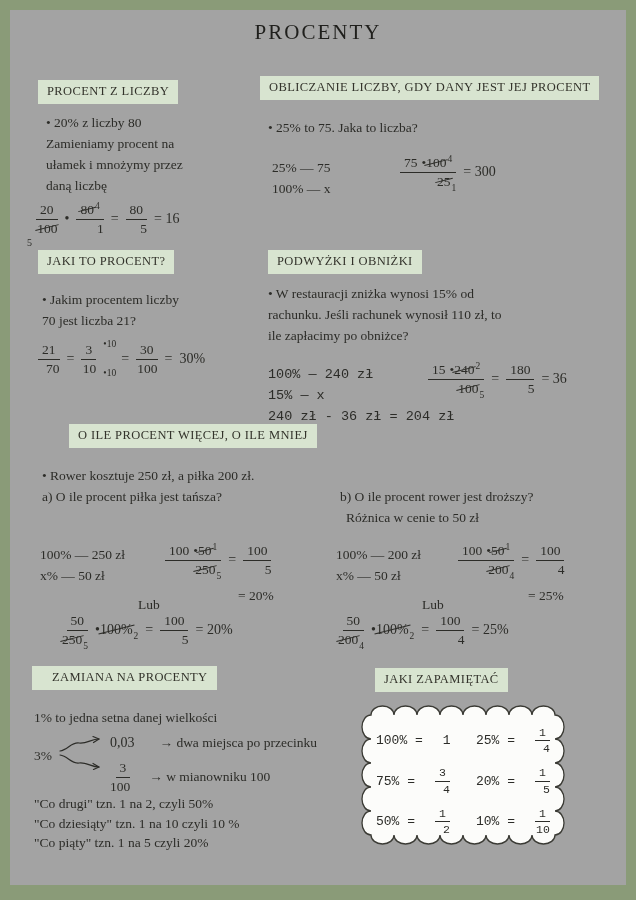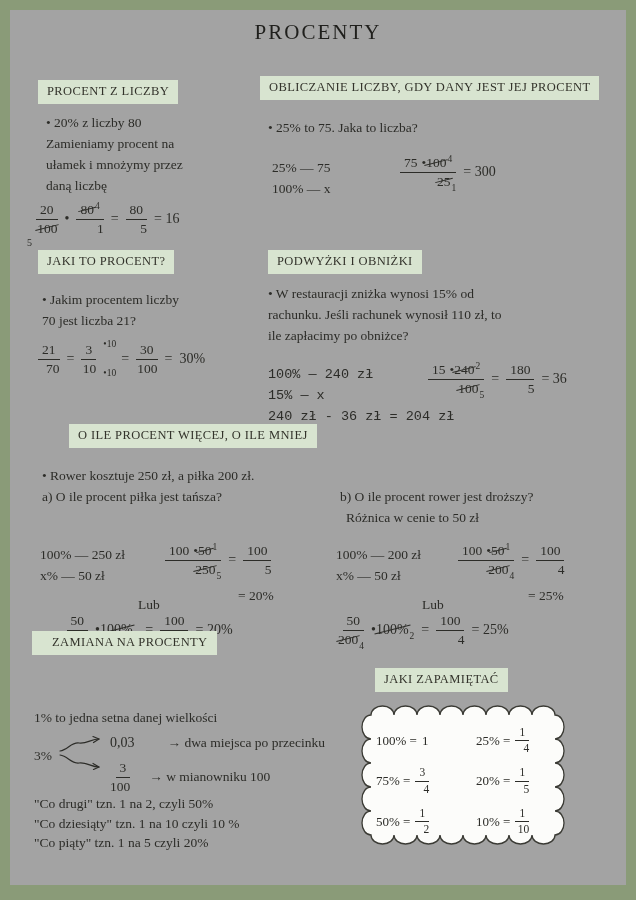--- a/index.html
+++ b/index.html
@@ -31,21 +31,21 @@
   .ann-bl { position:absolute; left:-9px; bottom:-12px; font-size:10px; }
   .ann-tr { position:absolute; right:-20px; top:-3px; font-size:9.5px; }
   .ann-br { position:absolute; right:-20px; bottom:-3px; font-size:9.5px; }
   .gap-l { margin-left:4px; }
   .cloud { width:206px; height:142px; }
   .cloud svg { position:absolute; left:0; top:0; }
   .cloud-grid {
     position:absolute; left:16px; top:22px;
     display:grid; grid-template-columns:100px 82px; row-gap:11px;
   }
-  .entry { display:flex; align-items:center; gap:5px; font-size:13px; }
+  .entry { display:flex; align-items:center; gap:20px; font-size:13px;font-family:Liberation Mono, monospace; }
   .arrows { position:absolute; }
 </style>
 </head>
 <body>
 
 <div class="sheet">
 
   <div class="abs title">PROCENTY</div>
 
   <div class="abs sec-h" style="left:28px; top:70px;">PROCENT Z LICZBY</div>
@@ -200,34 +200,34 @@
     </span>
     <span><span>•</span><span class="struck">100%</span><span class="sub">2</span></span>
     <span>=</span>
     <span class="frac">
       <span class="num">100</span>
       <span class="den">4</span>
     </span>
     <span>= 25%</span>
   </div>
 
-  <div class="abs sec-h" style="left:22px; top:621px;padding-left:20px;">ZAMIANA NA PROCENTY</div>
+  <div class="abs sec-h" style="left:22px; top:656px;padding-left:20px;">ZAMIANA NA PROCENTY</div>
   <div class="abs txt" style="left:24px; top:698px;">1% to jedna setna danej wielkości</div>
   <div class="abs txt" style="left:24px; top:736px;">3%</div>
   <div class="abs arrows" style="left:48px; top:716px;">
     <svg width="48" height="52" viewBox="0 0 48 52" fill="none" stroke="#2c2c28" stroke-width="1.2" stroke-linecap="round">
       <path d="M2 25 C10 24 13 16 21 17 C29 18 33 13 41 13"></path>
       <path d="M41 13 l-6 -2.5 M41 13 l-5.5 3.5"></path>
       <path d="M2 29 C10 30 13 38 21 37 C29 36 33 41 41 41"></path>
       <path d="M41 41 l-6 -3.5 M41 41 l-5.5 2.5"></path>
     </svg>
   </div>
   <div class="abs mrow" style="left:100px; top:723px;">
     <span>0,03</span>
-    <span class="txt" style="margin-left:26px;">→ dwa miejsca po przecinku</span>
+    <span class="txt" style="margin-left:18px;">→ dwa miejsca po przecinku</span>
   </div>
   <div class="abs mrow" style="left:100px; top:750px;">
     <span class="frac">
       <span class="num">3</span>
       <span class="den">100</span>
     </span>
     <span class="txt" style="margin-left:12px;">→ w mianowniku 100</span>
   </div>
   <div class="abs txt" style="left:24px; top:784px; line-height:1.45;">
     <div>"Co drugi" tzn. 1 na 2, czyli 50%</div>

